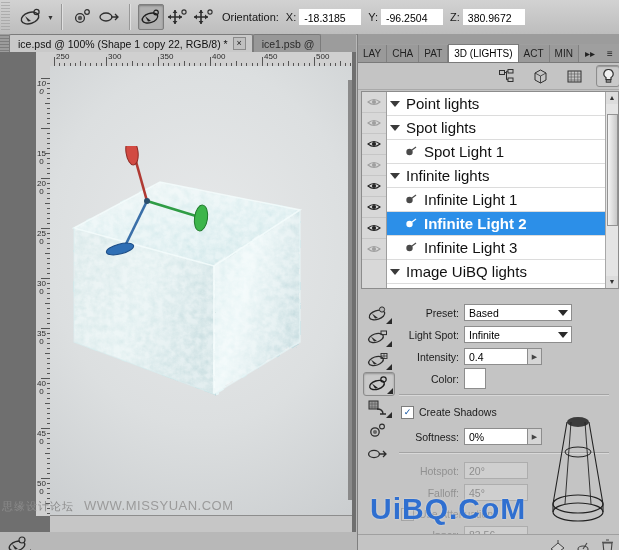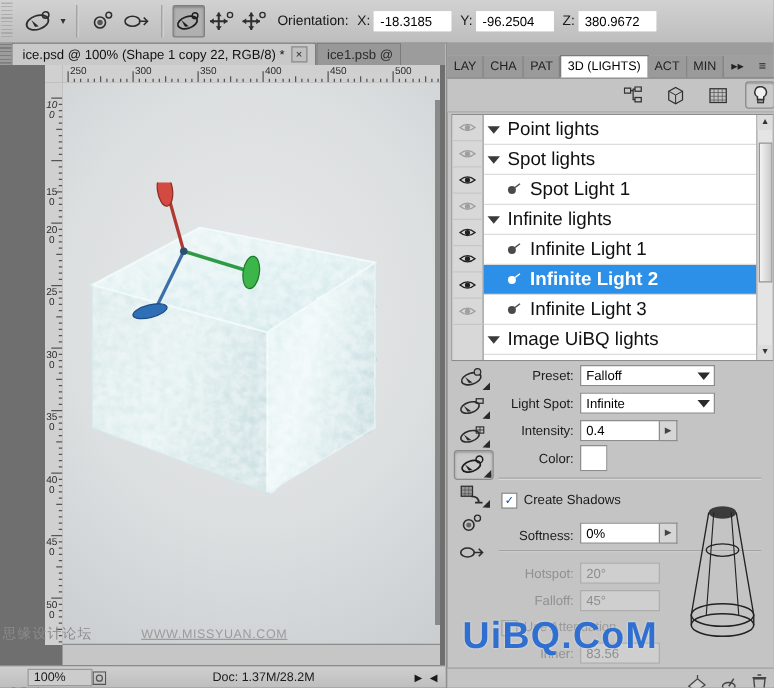--- a/index.html
+++ b/index.html
@@ -80,21 +80,21 @@
   .ice-cube{position:absolute;left:14px;top:80px;width:248px;height:252px;}
 
   
   .c-scroll-v{position:absolute;right:0;top:14px;bottom:16px;width:4px;background:#8a8a8a;}
   .c-scroll-h{position:absolute;left:50px;right:4px;bottom:0;height:16px;background:#c6c6c6;
      border-top:1px solid #8d8d8d;}
 
   
   .wm-left{position:absolute;left:2px;bottom:18px;font-size:11px;color:#8a8a8a;
      letter-spacing:1px;white-space:nowrap;font-family:"Liberation Sans",sans-serif;}
-  .wm-left2{position:absolute;left:113px;bottom:19px;font-size:10px;color:#9b9b9b;letter-spacing:.5px;text-decoration:underline;}
+  .wm-left2{position:absolute;left:84px;bottom:19px;font-size:13px;color:#9b9b9b;letter-spacing:.5px;}
 
   
   .statusbar{
     position:absolute;left:0;top:532px;width:356px;height:18px;
     background:linear-gradient(#cfcfcf,#bdbdbd);border-top:1px solid #8b8b8b;
     display:flex;align-items:center;font-size:10px;color:#1a1a1a;
   }
   .zoom-box{width:52px;height:14px;background:#cccccc;border:1px solid #9a9a9a;
     margin-left:22px;font-size:10px;line-height:14px;padding-left:4px;box-sizing:border-box;}
   .sb-arrow{width:16px;text-align:center;font-size:8px;color:#333;}
@@ -155,21 +155,21 @@
   .eyecell{height:20px;display:flex;align-items:center;justify-content:center;
      border-bottom:1px solid #c6c6c6;}
   .ll-sb{position:absolute;right:0;top:0;width:12px;bottom:0;background:#e4e4e4;
      border-left:1px solid #a8a8a8;}
   .ll-sb-thumb{position:absolute;left:1px;top:22px;width:9px;height:110px;
      background:linear-gradient(to right,#f4f4f4,#c9c9c9);border:1px solid #939393;}
   .ll-sb-arr{position:absolute;left:0;width:12px;height:12px;font-size:7px;text-align:center;
      line-height:12px;color:#333;background:#dcdcdc;}
 
   
-  .props{position:absolute;left:3px;top:256px;width:256px;height:238px;background:#c4c4c4;}
+  .props{position:absolute;left:3px;top:268px;width:256px;height:238px;background:#c4c4c4;}
   .prop-tools{position:absolute;left:0;top:0;width:36px;height:238px;}
   .ptool{width:30px;height:22px;margin:1px 2px;display:flex;align-items:center;justify-content:center;
      position:relative;}
   .ptool.on{background:#c9c9c9;border:1px solid #8b8b8b;border-radius:3px;
      box-shadow:inset 0 1px 2px rgba(0,0,0,.28);}
   .ptool .tri{position:absolute;right:1px;bottom:1px;width:0;height:0;
     border-left:3px solid transparent;border-top:3px solid transparent;
     border-right:3px solid #2a2a2a;border-bottom:3px solid #2a2a2a;}
 
   .prop-fields{position:absolute;left:36px;top:0;right:0;bottom:0;}
@@ -669,32 +669,20 @@
 
       <div class="c-scroll-v"></div>
     </div>
 
     <div class="c-scroll-h"></div>
 
     <div class="wm-left">思缘设计论坛</div>
     <div class="wm-left2">WWW.MISSYUAN.COM</div>
   </div>
 
-  <div class="statusbar">
-    <div class="zoom-box">100%</div>
-    <div class="sb-arrow">
-      <svg width="11" height="11" viewBox="0 0 11 11">
-        <rect x="0.5" y="0.5" width="10" height="10" fill="none" stroke="#555"></rect>
-        <circle cx="5.5" cy="5.5" r="2.4" fill="none" stroke="#555"></circle>
-      </svg>
-    </div>
-    <div class="doc-info">Doc: 1.37M/28.2M</div>
-    <div class="sb-tri">▶</div>
-    <div class="sb-tri">◀</div>
-  </div>
 
   <div class="dock">
     <div class="dock-topstrip"></div>
 
     <div class="panel-tabs">
       <div class="ptab">LAY</div>
       <div class="ptab">CHA</div>
       <div class="ptab">PAT</div>
       <div class="ptab active">3D (LIGHTS)</div>
       <div class="ptab">ACT</div>
@@ -903,21 +891,21 @@
             <path d="M12 8 L19 8 M16 5 L19 8 L16 11" fill="none" stroke="#2c2c2c" stroke-width="1.3"></path>
           </svg>
         </div>
       </div>
 
       <div class="prop-fields">
 
         <div class="frow">
           <div class="flabel">Preset:</div>
           <div class="fselect">
-            <span>Falloff</span>
+            <span>Based</span>
             <span class="fsel-caret"></span>
           </div>
         </div>
 
         <div class="frow">
           <div class="flabel">Light Spot:</div>
           <div class="fselect">
             <span>Infinite</span>
             <span class="fsel-caret"></span>
           </div>
@@ -935,21 +923,21 @@
         </div>
 
 
         <div class="hr"></div>
 
         <div class="chkrow">
           <div class="chkbox">✓</div>
           <div class="chklabel">Create Shadows</div>
         </div>
 
-        <div class="frow" style="margin-top:4px;align-items:flex-end;">
+        <div class="frow" style="margin-top:4px;">
           <div class="flabel">Softness:</div>
           <div class="fnum">0%</div>
           <div class="fspin">▶</div>
         </div>
 
         <div class="hr"></div>
 
         <div class="frow">
           <div class="flabel dim">Hotspot:</div>
           <div class="fnum dim">20°</div>

